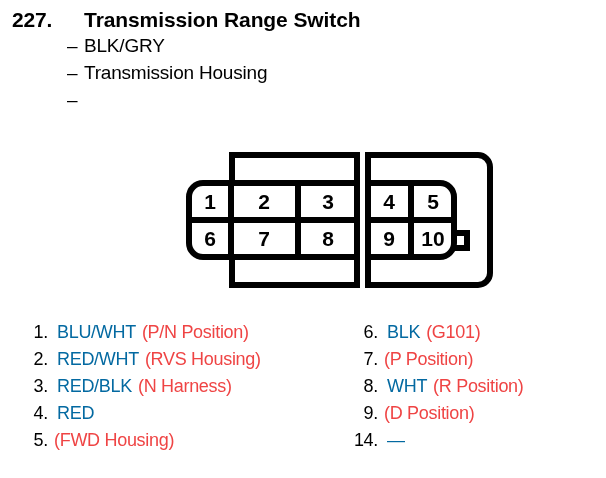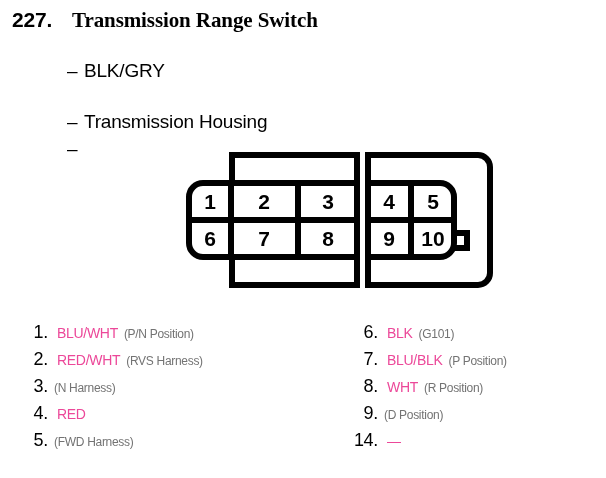--- a/index.html
+++ b/index.html
@@ -20,48 +20,47 @@
 
   
   #heading-block {
     position: absolute;
     left: 0;
     top: 0;
     width: 606px;
   }
   #title-row {
     display: flex;
-    align-items: flex-start;
+    align-items: flex-end;
     padding: 8px 0 0 12px;
   }
   #title-number {
     font-size: 21px;
     font-weight: bold;
     letter-spacing: -0.2px;
   }
   #title-text {
     font-size: 21px;
     font-weight: bold;
-    margin-left: 20px;
+    margin-left: 32px;
     letter-spacing: -0.1px;
-    font-family: Liberation Serif, serif;
   }
   .sub-line {
     display: flex;
     align-items: baseline;
     padding-left: 67px;
     font-size: 19px;
     line-height: 27px;
     letter-spacing: -0.2px;
   }
   .sub-dash {
     width: 17px;
     flex: 0 0 17px;
   }
-  .sub-text { white-space: nowrap; margin-top: 24px; }
+  .sub-text { white-space: nowrap; }
 
   
   #connector-diagram {
     position: absolute;
     left: 175px;
     top: 145px;
     width: 330px;
     height: 150px;
   }
   #connector-diagram svg { display: block; }
@@ -89,28 +88,28 @@
   }
   .legend-num {
     width: 30px;
     flex: 0 0 30px;
     text-align: right;
     font-size: 18px;
     letter-spacing: -0.3px;
   }
   .legend-wire {
     margin-left: 9px;
-    font-size: 14px;
-    color: #ec4899;
+    font-size: 18px;
+    color: #0369a1;
     letter-spacing: -0.3px;
   }
   .legend-pos {
     margin-left: 6px;
-    font-size: 12px;
-    color: #737373;
+    font-size: 18px;
+    color: #ef4444;
     letter-spacing: -0.3px;
     text-align: right;
   }
   .legend-pos:empty { display: none; }
 </style>
 </head>
 <body>
 
 <div id="heading-block">
   <div id="title-row">
@@ -176,45 +175,45 @@
 
   <div class="legend-col" id="legend-col-left">
     <div class="legend-row">
       <span class="legend-num">1.</span>
       <span class="legend-wire">BLU/WHT</span>
       <span class="legend-pos">(P/N Position)</span>
     </div>
     <div class="legend-row">
       <span class="legend-num">2.</span>
       <span class="legend-wire">RED/WHT</span>
-      <span class="legend-pos">(RVS Harness)</span>
+      <span class="legend-pos">(RVS Housing)</span>
     </div>
     <div class="legend-row">
       <span class="legend-num">3.</span>
+      <span class="legend-wire">RED/BLK</span>
       <span class="legend-pos">(N Harness)</span>
     </div>
     <div class="legend-row">
       <span class="legend-num">4.</span>
       <span class="legend-wire">RED</span>
     </div>
     <div class="legend-row">
       <span class="legend-num">5.</span>
-      <span class="legend-pos">(FWD Harness)</span>
+      <span class="legend-pos">(FWD Housing)</span>
     </div>
   </div>
 
   <div class="legend-col" id="legend-col-right">
     <div class="legend-row">
       <span class="legend-num">6.</span>
       <span class="legend-wire">BLK</span>
       <span class="legend-pos">(G101)</span>
     </div>
     <div class="legend-row">
       <span class="legend-num">7.</span>
-      <span class="legend-wire">BLU/BLK</span>
       <span class="legend-pos">(P Position)</span>
     </div>
     <div class="legend-row">
       <span class="legend-num">8.</span>
       <span class="legend-wire">WHT</span>
       <span class="legend-pos">(R Position)</span>
     </div>
     <div class="legend-row">
       <span class="legend-num">9.</span>
       <span class="legend-pos">(D Position)</span>

